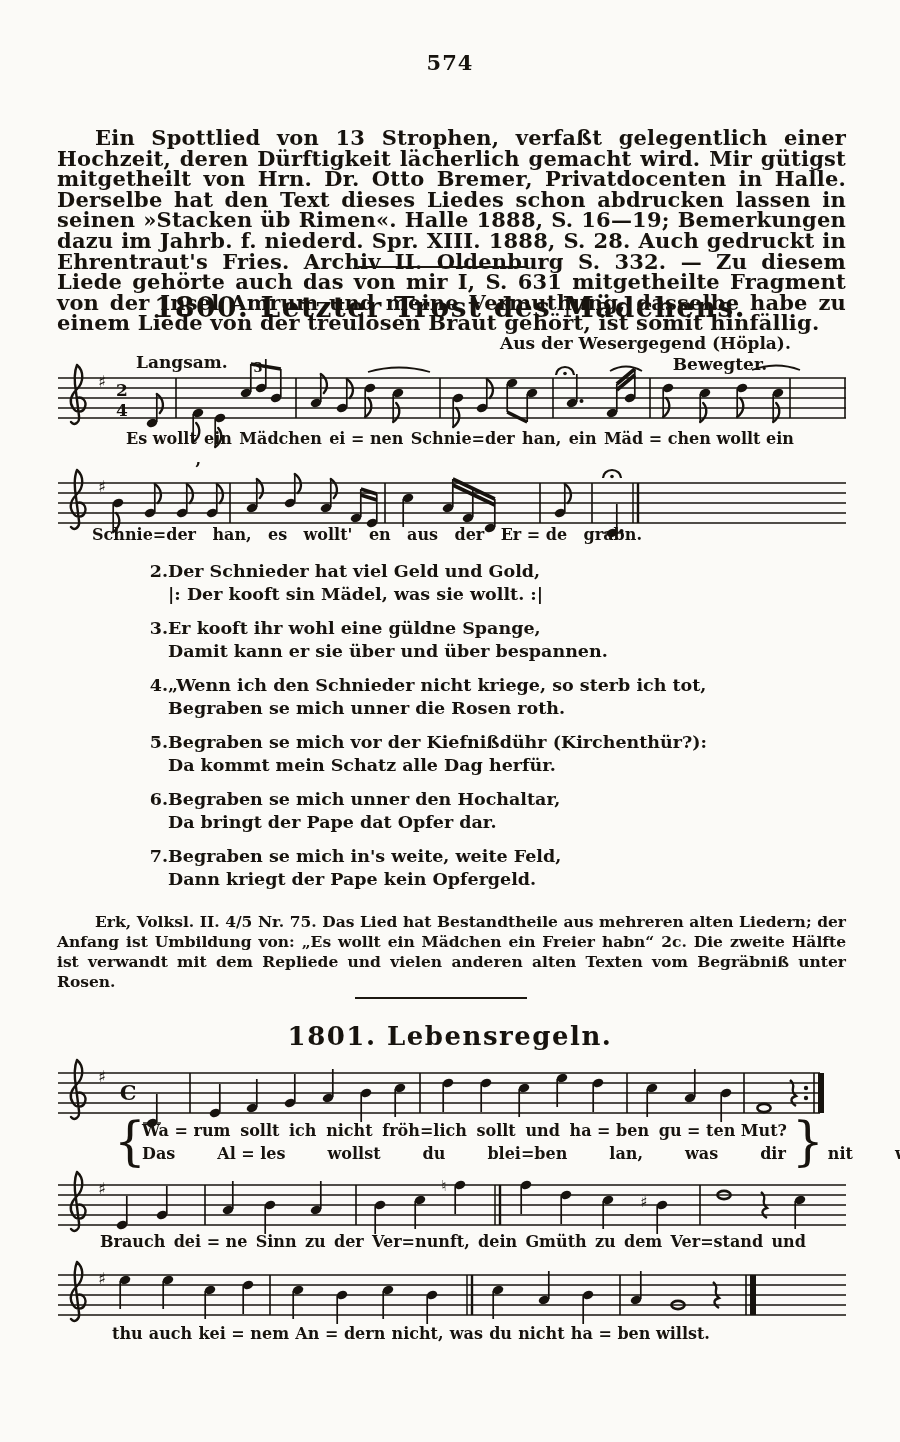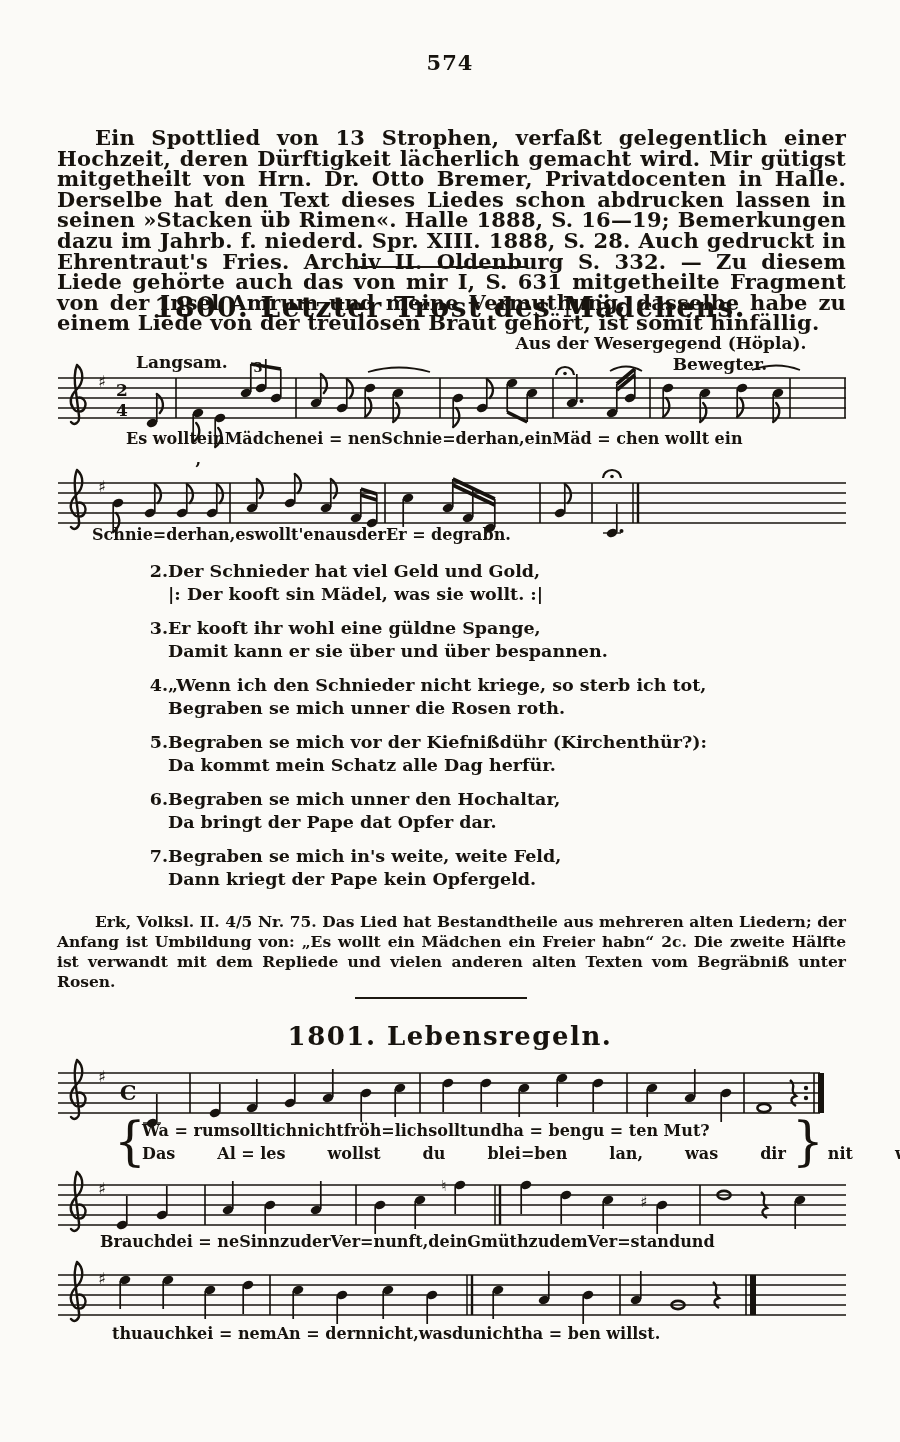--- a/index.html
+++ b/index.html
@@ -8,24 +8,24 @@
   .abs{position:absolute;}
   .pagenum{top:50px;left:0;width:100%;text-align:center;font-size:21px;letter-spacing:1px;}
   .intro{top:128px;left:57px;width:789px;font-size:21px;line-height:20.6px;
          text-align:justify;text-indent:38px;letter-spacing:.2px;}
   .rule{height:2px;background:#1c1811;}
   .rule1{top:266px;left:358px;width:167px;}
   .rule2{top:997px;left:355px;width:172px;}
   .songtitle{left:0;width:100%;text-align:center;letter-spacing:1.5px;}
   .t1800{top:291px;font-size:28px;}
   .t1801{top:1021px;font-size:26px;}
-  .attrib{top:333px;left:500px;width:322px;text-align:center;font-size:17px;}
+  .attrib{top:333px;left:500px;width:322px;text-align:left;font-size:17px;}
   .bewegter{top:354px;left:640px;width:160px;text-align:center;font-size:17px;}
   .langsam{top:352px;left:136px;font-size:17px;}
-  .lyr{position:absolute;display:flex;
+  .lyr{position:absolute;display:flex;justify-content:space-between;
        font-size:16px;white-space:nowrap;}
   .lyr span{display:inline-block;}
   .brace{position:absolute;font-size:50px;font-weight:400;line-height:1;transform:scaleY(1.05);}
   .verses{top:560px;left:140px;width:660px;}
   .verse{display:flex;margin-bottom:11px;font-size:17.5px;line-height:23px;}
   .vnum{width:28px;text-align:right;flex:none;}
   .vlines{}
   .footnote{top:912px;left:57px;width:789px;font-size:15.5px;line-height:20px;
             text-align:justify;text-indent:38px;}
   svg.musiclayer{position:absolute;left:0;top:0;pointer-events:none;}

